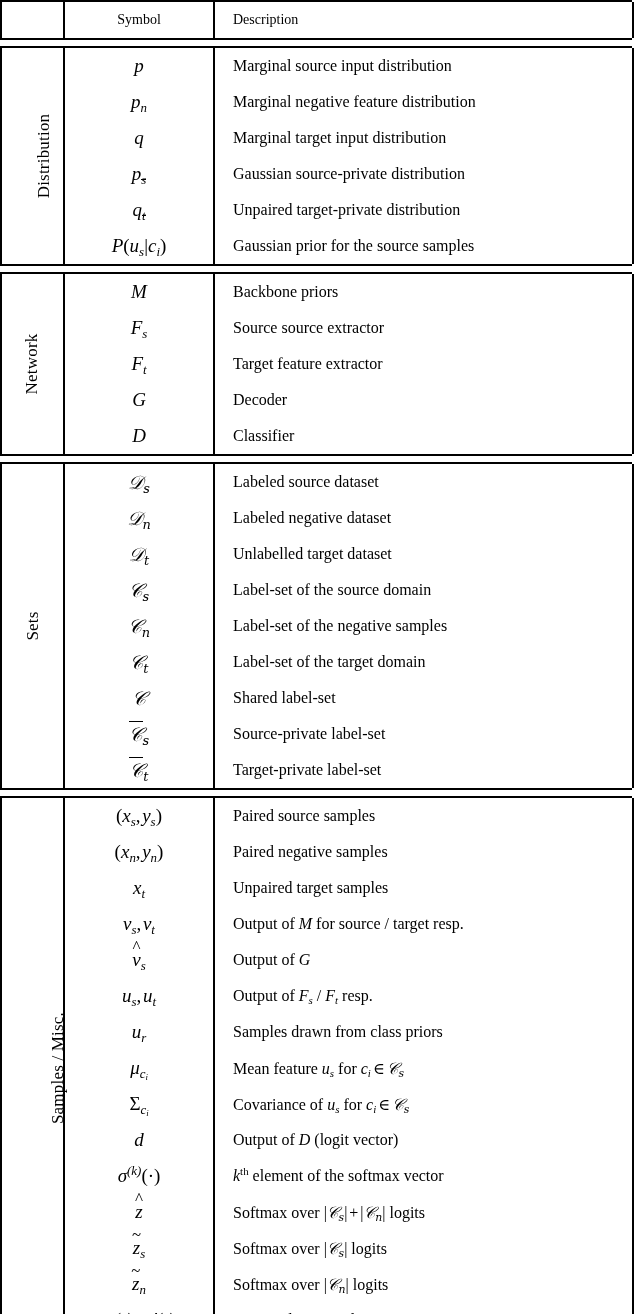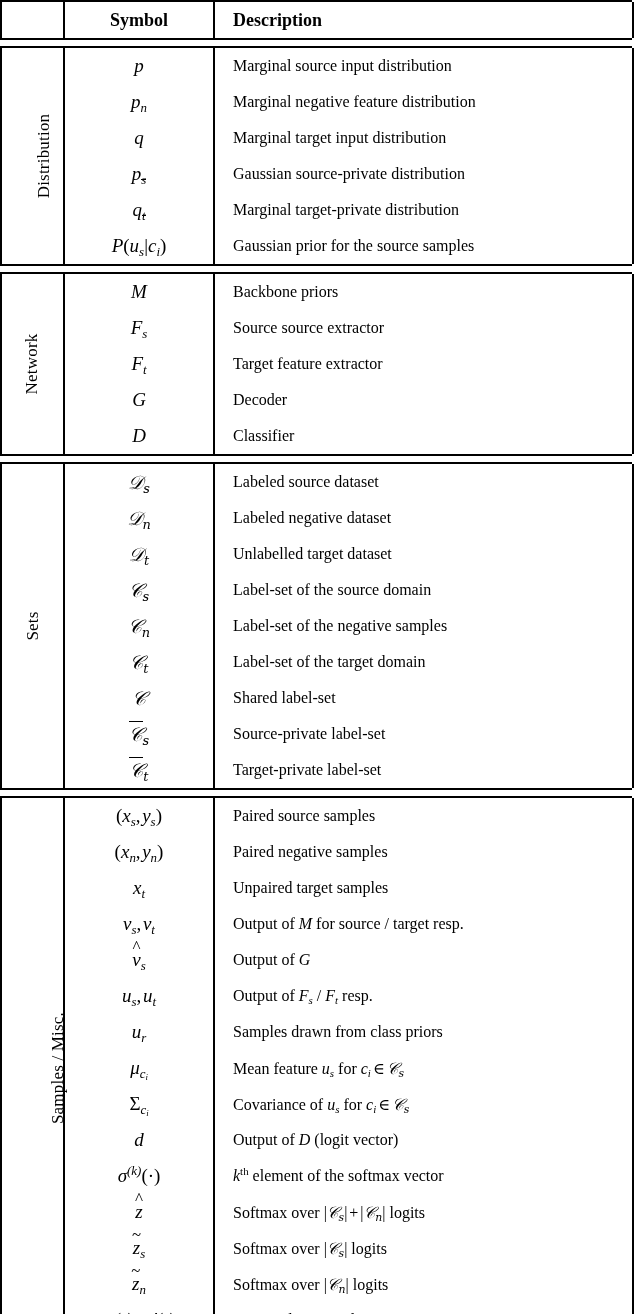--- a/index.html
+++ b/index.html
@@ -42,22 +42,22 @@
     box-sizing: border-box;
   }
 
   
   .v-left  { border-left: 2px solid #000; }
   .v-right { border-right: 2px solid #000; }
 
   th.head, td.sym, td.desc, td.grp { }
 
   th.head {
-    font-weight: bold;
-    font-size: 18px;
+    font-weight: normal;
+    font-size: 14px;
     text-align: left;
     padding-left: 18px;
   }
   th.head.sym-head { text-align: center; padding-left: 0; }
 
   td.sym {
     text-align: center;
     font-size: 19px;
     white-space: nowrap;
   }
@@ -196,21 +196,21 @@
       <tr>
         <td class="sym v-right"><span class="mi">q</span></td>
         <td class="desc v-right">Marginal target input distribution</td>
       </tr>
       <tr>
         <td class="sym v-right"><span class="mi">p<sub class="s"><span class="bar-over">s</span></sub></span></td>
         <td class="desc v-right">Gaussian source-private distribution</td>
       </tr>
       <tr>
         <td class="sym v-right"><span class="mi">q<sub class="s"><span class="bar-over">t</span></sub></span></td>
-        <td class="desc v-right">Marginal target-private distribution</td>
+        <td class="desc v-right">Unpaired target-private distribution</td>
       </tr>
       <tr>
         <td class="sym v-right"><span class="mi">P</span><span class="rom">(</span><span class="mi">u<sub class="s">s</sub></span><span class="rom">|</span><span class="mi">c<sub class="s">i</sub></span><span class="rom">)</span></td>
         <td class="desc v-right">Gaussian prior for the source samples</td>
       </tr>
     </tbody>
   </table>
 
   <div class="rule"></div>
   <div class="gap"></div>

